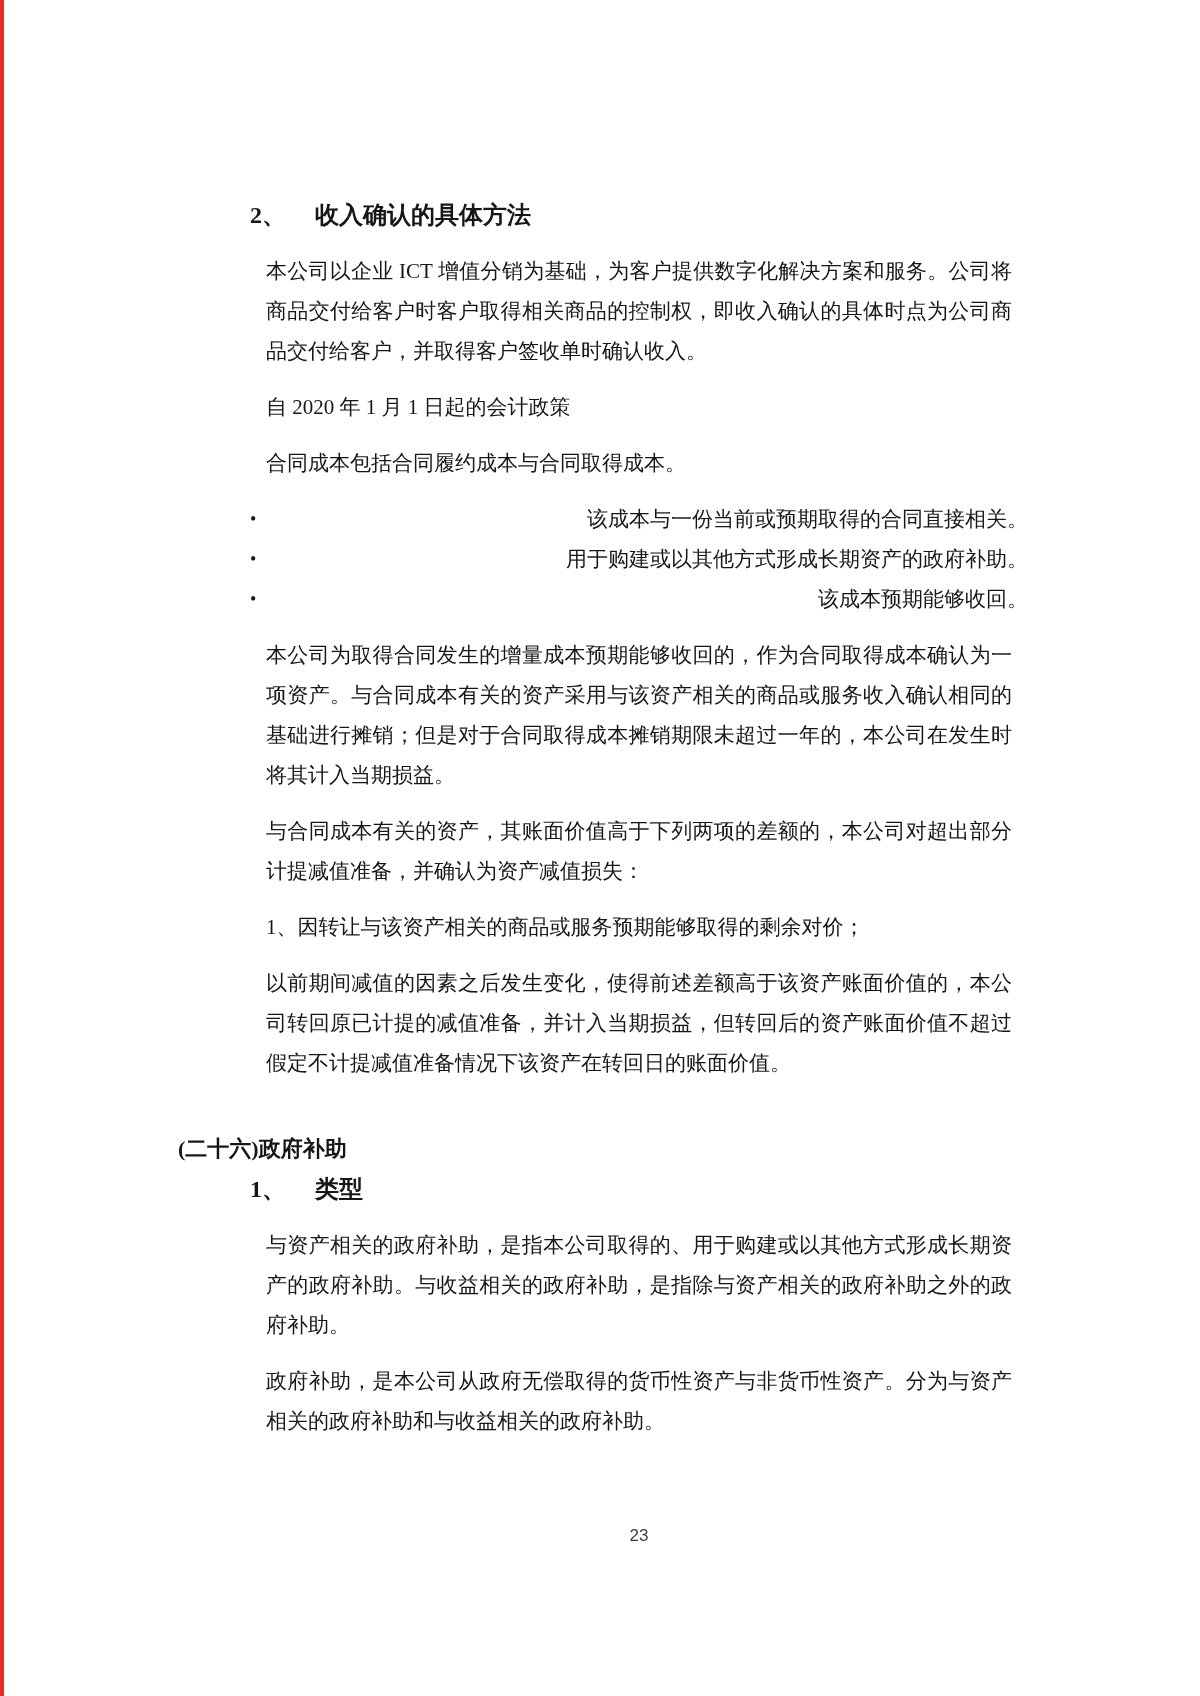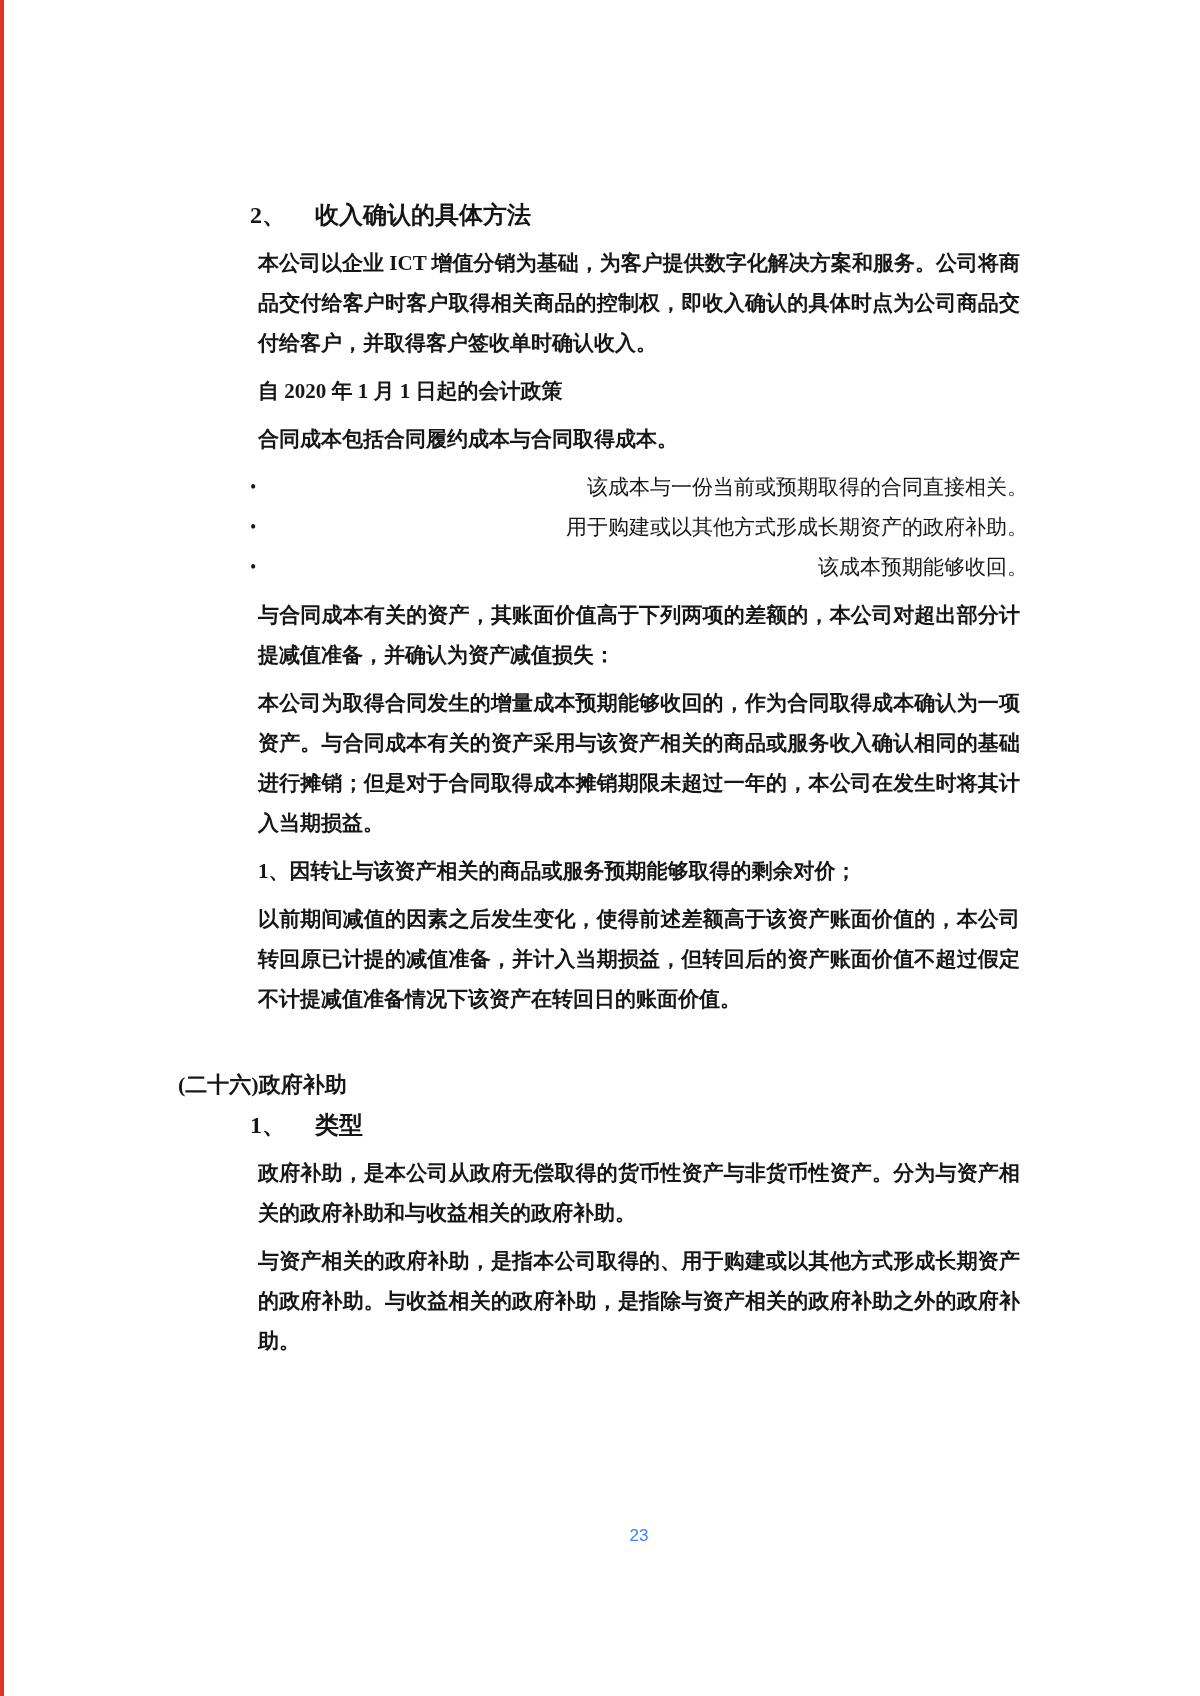--- a/index.html
+++ b/index.html
@@ -20,21 +20,21 @@
     position: absolute;
     left: 250px;
     top: 195px;
     width: 778px;
     color: #161616;
     font-family: "Liberation Serif", serif;
     font-size: 21px;
     line-height: 40px;
     text-align: justify;
   }
-  .content p { margin: 8px; font-weight: bold; }
+  .content p { margin: 16px; }
   .num-heading {
     font-weight: 700;
     font-size: 24px;
     text-align: left;
   }
   .num-heading .num {
     display: inline-block;
     width: 65px;
   }
   .section-heading {
@@ -52,21 +52,21 @@
   }
   .bullet-row .bullet-text { flex: 1; text-align: right; }
   .page-number {
     position: absolute;
     top: 1526px;
     left: 250px;
     width: 778px;
     text-align: center;
     font-family: "Liberation Sans", sans-serif;
     font-size: 17px;
-    color: #3b82f6;
+    color: #404040;
   }
 </style>
 </head>
 <body>
 
 <div class="page">
 
   <div class="left-edge-artifact" style="background:#de3226;"></div>
 
   <div class="content">
@@ -91,36 +91,36 @@
     <div class="bullet-row">
       <span class="marker">•</span>
       <span class="bullet-text">用于购建或以其他方式形成长期资产的政府补助。</span>
     </div>
 
     <div class="bullet-row">
       <span class="marker">•</span>
       <span class="bullet-text">该成本预期能够收回。</span>
     </div>
 
+    <p>本公司为取得合同发生的增量成本预期能够收回的，作为合同取得成本确认为一项资产。与合同成本有关的资产采用与该资产相关的商品或服务收入确认相同的基础进行摊销；但是对于合同取得成本摊销期限未超过一年的，本公司在发生时将其计入当期损益。</p>
+
     <p>与合同成本有关的资产，其账面价值高于下列两项的差额的，本公司对超出部分计提减值准备，并确认为资产减值损失：</p>
-
-    <p>本公司为取得合同发生的增量成本预期能够收回的，作为合同取得成本确认为一项资产。与合同成本有关的资产采用与该资产相关的商品或服务收入确认相同的基础进行摊销；但是对于合同取得成本摊销期限未超过一年的，本公司在发生时将其计入当期损益。</p>
 
     <p>1、因转让与该资产相关的商品或服务预期能够取得的剩余对价；</p>
 
 
     <p>以前期间减值的因素之后发生变化，使得前述差额高于该资产账面价值的，本公司转回原已计提的减值准备，并计入当期损益，但转回后的资产账面价值不超过假定不计提减值准备情况下该资产在转回日的账面价值。</p>
 
     <div class="section-heading">(二十六)政府补助</div>
 
     <div class="num-heading">
       <span class="num">1、</span><span>类型</span>
     </div>
 
+    <p>与资产相关的政府补助，是指本公司取得的、用于购建或以其他方式形成长期资产的政府补助。与收益相关的政府补助，是指除与资产相关的政府补助之外的政府补助。</p>
+
     <p>政府补助，是本公司从政府无偿取得的货币性资产与非货币性资产。分为与资产相关的政府补助和与收益相关的政府补助。</p>
-
-    <p>与资产相关的政府补助，是指本公司取得的、用于购建或以其他方式形成长期资产的政府补助。与收益相关的政府补助，是指除与资产相关的政府补助之外的政府补助。</p>
 
   </div>
 
   <div class="page-number">23</div>
 
 </div>
 
 </body></html>

